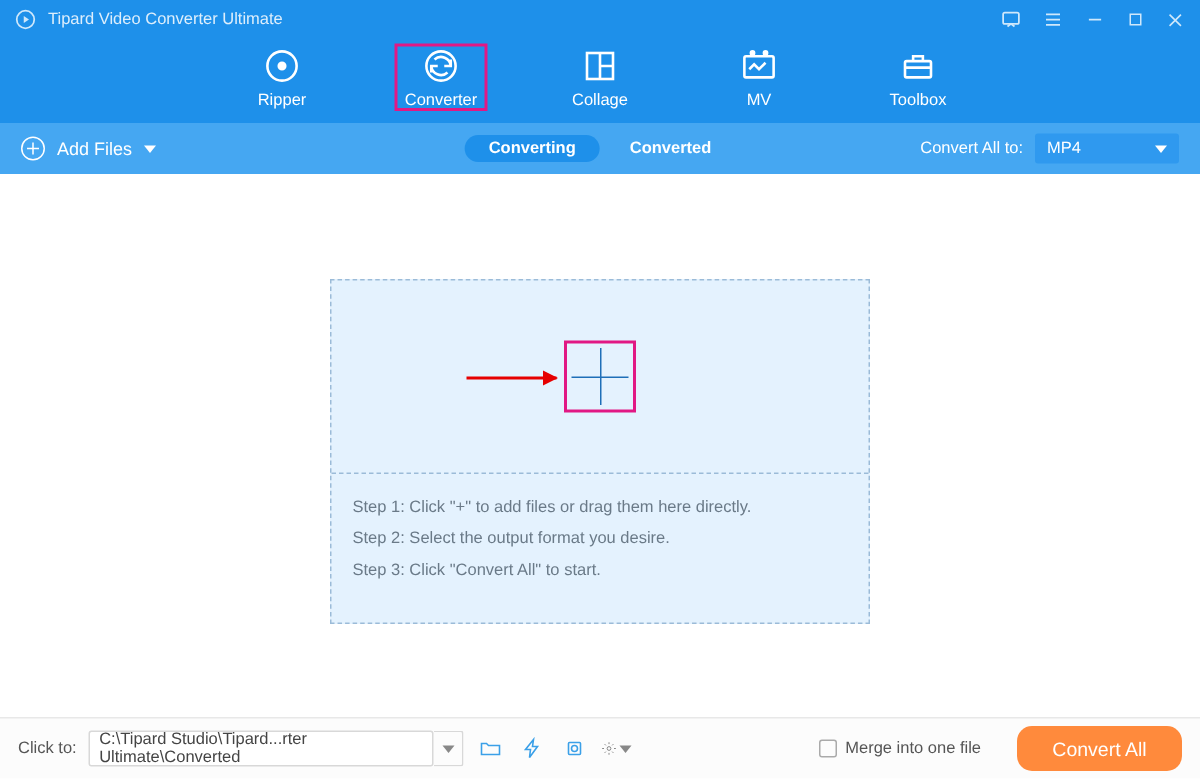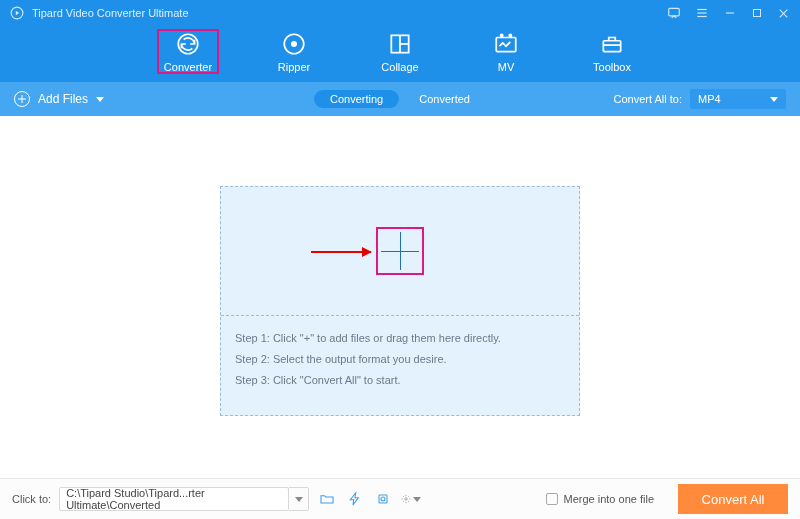--- a/index.html
+++ b/index.html
@@ -15,21 +15,21 @@
 .nav-item .ico { height: 28px; display: flex; align-items: center; justify-content: center; margin-bottom: 3px; }
 .nav-item.highlight { outline: 2px solid #e11884; outline-offset: -1px; }
 
 .subbar { height: 34px; background: #45a7f2; display: flex; align-items: center; padding: 0 14px; color: #fff; font-size: 12px; }
 .addfiles { display: flex; align-items: center; gap: 8px; cursor: pointer; }
 .addfiles .plus { width: 16px; height: 16px; border: 1.2px solid #fff; border-radius: 50%; position: relative; }
 .addfiles .plus::before, .addfiles .plus::after { content: ""; position: absolute; background: #fff; }
 .addfiles .plus::before { left: 3px; right: 3px; top: 50%; height: 1px; transform: translateY(-50%); }
 .addfiles .plus::after { top: 3px; bottom: 3px; left: 50%; width: 1px; transform: translateX(-50%); }
 .chev-down { width: 0; height: 0; border-left: 4px solid transparent; border-right: 4px solid transparent; border-top: 5px solid #fff; }
-.segmented { position: absolute; left: 50%; transform: translateX(-50%); display: flex; align-items: flex-start; gap: 4px; }
+.segmented { position: absolute; left: 50%; transform: translateX(-50%); display: flex; align-items: flex-start; gap: 4px; font-weight: bold; }
 .seg-btn { padding: 3px 16px; border-radius: 11px; font-size: 11px; cursor: pointer; }
 .seg-btn.active { background: #1e90ea; }
 .convert-to { margin-left: auto; display: flex; align-items: center; gap: 8px; font-size: 11px; }
 .fmt-select { width: 96px; height: 20px; background: #2f99ef; display: flex; align-items: center; justify-content: space-between; padding: 0 8px; border-radius: 2px; cursor: pointer; }
 
 .workspace { height: 362px; background: #fff; padding-top: 70px; display: flex; justify-content: center; }
 .dropbox { width: 360px; height: 230px; border: 1px dashed #9bbbd8; background: #e4f2fe; position: relative; }
 .dropbox .top { height: 128px; display: flex; align-items: center; justify-content: center; position: relative; }
 .arrow { position: absolute; left: 90px; top: 64px; width: 60px; height: 2px; background: #e60000; }
 .arrow::after { content: ""; position: absolute; right: -1px; top: -4px; border-left: 10px solid #e60000; border-top: 5px solid transparent; border-bottom: 5px solid transparent; }
@@ -39,21 +39,21 @@
 .plusbox { position: relative; }
 .divider { height:0; border-top: 1px dashed #9bbbd8; }
 .steps { padding: 12px 14px; font-size: 11px; color: #6a7a88; line-height: 1.9; }
 
 .bottombar { height: 41px; border-top: 1px solid #e8e8e8; background: #fcfcfc; display: flex; align-items: center; padding: 0 12px; font-size: 11px; color: #555; gap: 8px; }
 .path-input { width: 230px; height: 24px; border: 1px solid #d8d8d8; border-radius: 2px; padding: 0 6px; display: flex; align-items: center; color: #444; font-size: 11px; background: #fff; }
 .path-dd { width: 20px; height: 24px; border: 1px solid #d8d8d8; border-left: none; border-radius: 0 2px 2px 0; display: flex; align-items: center; justify-content: center; margin-left: -8px; cursor: pointer; }
 .icon-btn { width: 20px; height: 20px; display: flex; align-items: center; justify-content: center; cursor: pointer; color: #3ba0e8; }
 .merge { margin-left: auto; display: flex; align-items: flex-start; gap: 6px; cursor: pointer; }
 .merge .cb { width: 12px; height: 12px; border: 1px solid #aaa; border-radius: 2px; }
-.convert-all { width: 110px; height: 30px; background: #ff8a3c; color: #fff; display: flex; align-items: center; justify-content: center; font-size: 13px; border-radius: 0; cursor: pointer; margin-left: 16px; }
+.convert-all { width: 110px; height: 30px; background: #ff8a3c; color: #fff; display: flex; align-items: center; justify-content: center; font-size: 13px; border-radius: 10px; cursor: pointer; margin-left: 16px; }
 .subbar { position: relative; }
 </style>
 </head>
 <body>
 
 <div class="titlebar">
   <svg class="logo" viewBox="0 0 24 24" fill="none" stroke="#cfe8fb" stroke-width="2">
       <circle cx="12" cy="12" r="10"></circle>
       <path d="M10 8l6 4-6 4V8z" fill="#cfe8fb" stroke="none"></path>
     </svg>
@@ -75,40 +75,40 @@
         <rect x="5" y="5" width="14" height="14"></rect>
       </svg>
     <svg width="13" height="13" viewBox="0 0 24 24" stroke="#cfe8fb" stroke-width="2">
         <line x1="5" y1="5" x2="19" y2="19"></line>
         <line x1="19" y1="5" x2="5" y2="19"></line>
       </svg>
   </div>
 </div>
 
 <div class="mainnav">
+  <div class="nav-item">
+    <div class="ico">
+        <svg width="26" height="26" viewBox="0 0 24 24" fill="none" stroke="#fff" stroke-width="1.6">
+          <circle cx="12" cy="12" r="9"></circle>
+          <circle cx="12" cy="12" r="2" fill="#fff"></circle>
+        </svg>
+      </div>
+    <div>Ripper</div>
+  </div>
   <div class="nav-item highlight">
     <div class="ico">
         <svg width="26" height="26" viewBox="0 0 24 24" fill="none" stroke="#fff" stroke-width="1.6">
           <circle cx="12" cy="12" r="9"></circle>
           <path d="M8 8 A6 6 0 0 1 18 12"></path>
           <polyline points="18 8 18 12 14 12"></polyline>
           <path d="M16 16 A6 6 0 0 1 6 12"></path>
           <polyline points="6 16 6 12 10 12"></polyline>
         </svg>
       </div>
     <div>Converter</div>
-  </div>
-  <div class="nav-item">
-    <div class="ico">
-        <svg width="26" height="26" viewBox="0 0 24 24" fill="none" stroke="#fff" stroke-width="1.6">
-          <circle cx="12" cy="12" r="9"></circle>
-          <circle cx="12" cy="12" r="2" fill="#fff"></circle>
-        </svg>
-      </div>
-    <div>Ripper</div>
   </div>
   <div class="nav-item">
     <div class="ico">
         <svg width="26" height="26" viewBox="0 0 24 24" fill="none" stroke="#fff" stroke-width="1.6">
           <rect x="4" y="4" width="16" height="16"></rect>
           <line x1="12" y1="4" x2="12" y2="20"></line>
           <line x1="12" y1="12" x2="20" y2="12"></line>
         </svg>
       </div>
     <div>Collage</div>

